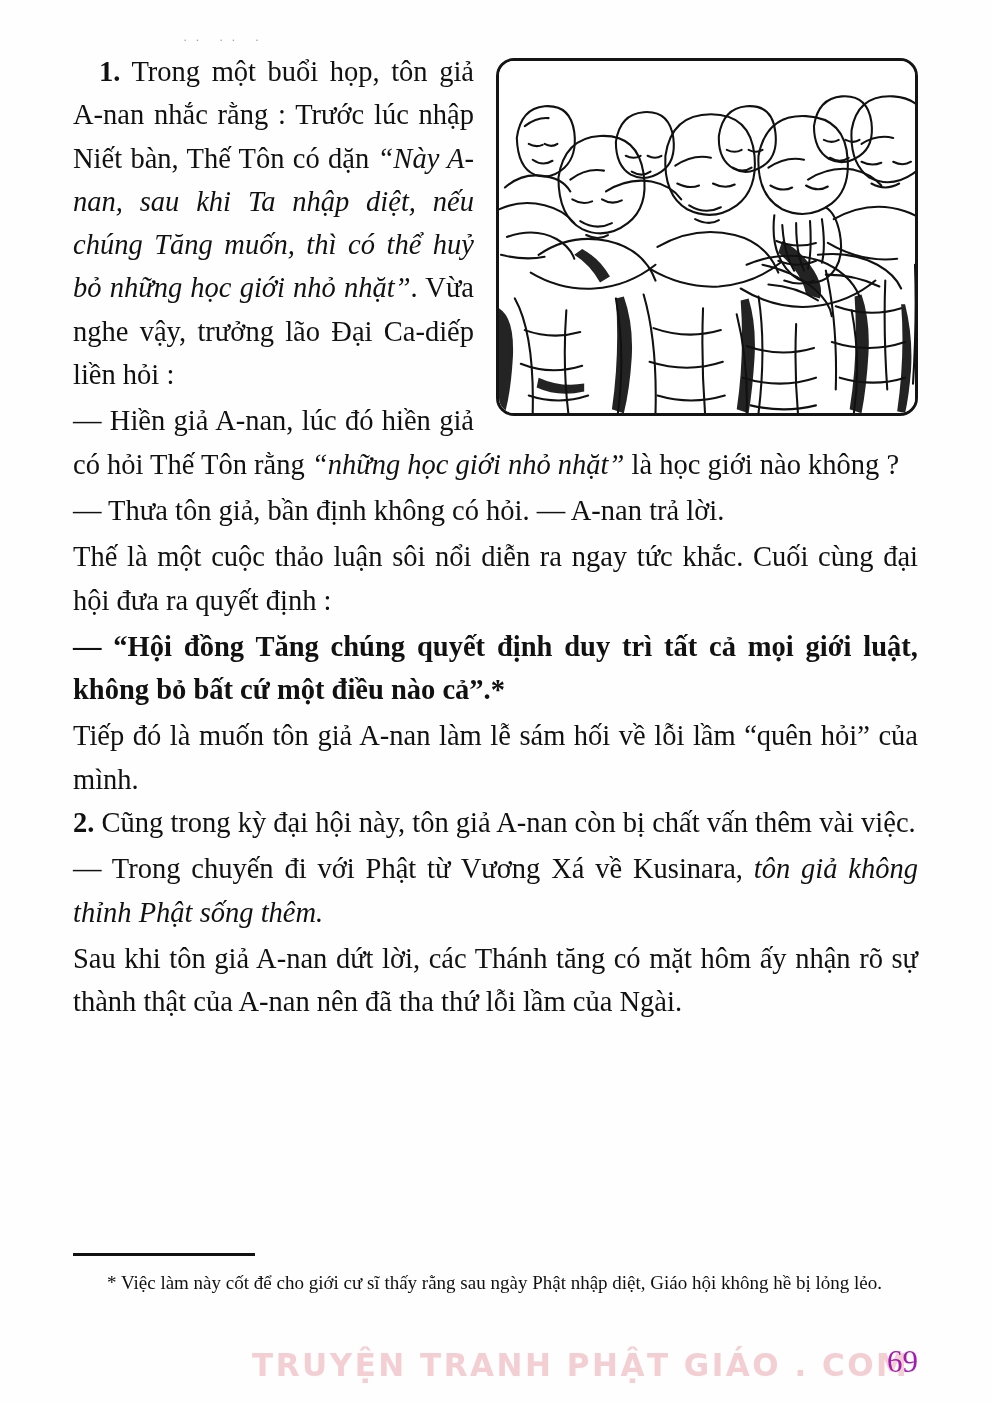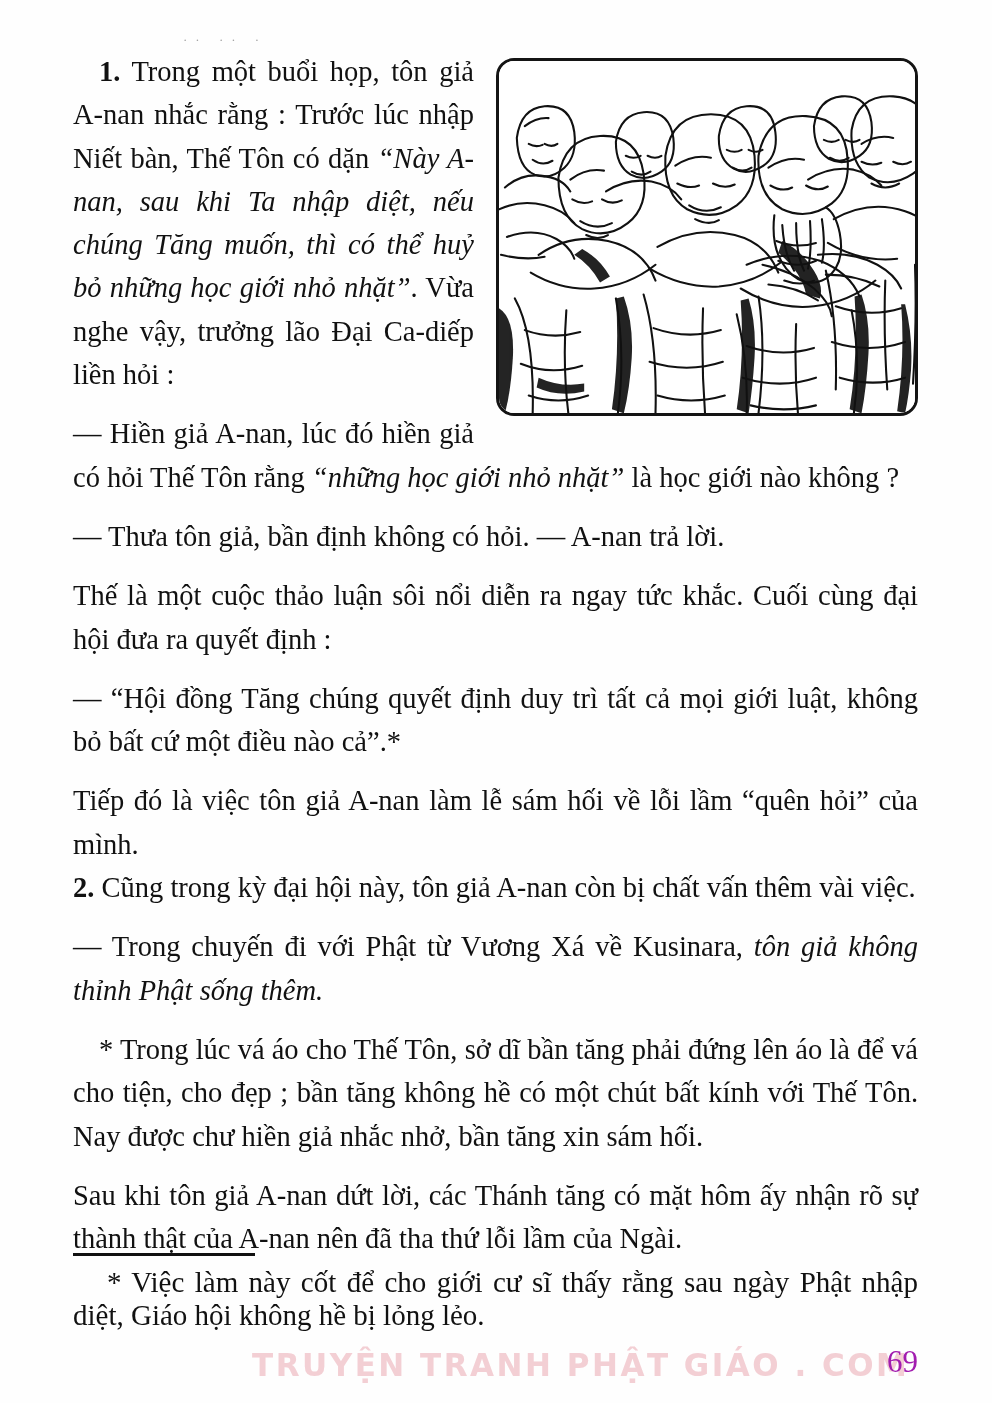--- a/index.html
+++ b/index.html
@@ -27,26 +27,26 @@
 
   .para {
     font-size: 28.5px;
     line-height: 43.3px;
     text-align: justify;
     text-justify: inter-word;
     margin: 0;
     hyphens: none;
   }
   .para.gap-before { }
-  .para.tight { margin-top: 16px; }
+  .para.tight { margin-top: 3px; }
 
   .indent { display: inline-block; width: 26px; }
   .num { font-weight: bold; }
   .it { font-style: italic; }
-  .bd { font-weight: normal; }
+  .bd { font-weight: bold; }
   .star { font-style: normal; }
 
   
   .figure {
     float: right;
     width: 422px;
     height: 358px;
     margin: 8px 0 6px 22px;
     shape-margin: 6px;
   }
@@ -82,21 +82,21 @@
     top: 1253px;
     width: 845px;
   }
   .footnote-rule {
     width: 182px;
     height: 0;
     border-top: 3px solid #111;
     margin: 0 0 10px 0;
   }
   .footnote {
-    font-size: 29px;
+    font-size: 19px;
     line-height: 33px;
     text-align: justify;
     margin: 0;
   }
   .footnote .fn-indent { display: inline-block; width: 34px; }
 
   
   .watermark {
     position: absolute;
     left: 252px;
@@ -215,29 +215,28 @@
     <p class="para"><span class="indent"></span><span class="num">1.</span><span> Trong một buổi họp, tôn giả A-nan nhắc rằng : Trước lúc nhập Niết bàn, Thế Tôn có dặn </span><span class="it">“Này A-nan, sau khi Ta nhập diệt, nếu chúng Tăng muốn, thì có thể huỷ bỏ những học giới nhỏ nhặt”</span><span>. Vừa nghe vậy, trưởng lão Đại Ca-diếp liền hỏi :</span></p>
 
     <p class="para tight"><span>— Hiền giả A-nan, lúc đó hiền giả có hỏi Thế Tôn rằng </span><span class="it">“những học giới nhỏ nhặt”</span><span> là học giới nào không ?</span></p>
 
     <p class="para tight">— Thưa tôn giả, bần định không có hỏi. — A-nan trả lời.</p>
 
     <p class="para tight">Thế là một cuộc thảo luận sôi nổi diễn ra ngay tức khắc. Cuối cùng đại hội đưa ra quyết định :</p>
 
     <p class="para tight bd">— “Hội đồng Tăng chúng quyết định duy trì tất cả mọi giới luật, không bỏ bất cứ một điều nào cả”.*</p>
 
-    <p class="para tight">Tiếp đó là việc tôn giả A-nan làm lễ sám hối về lỗi lầm “quên hỏi” của mình.</p>
+    <p class="para tight">Tiếp đó là muốn tôn giả A-nan làm lễ sám hối về lỗi lầm “quên hỏi” của mình.</p>
 
     <p class="para gap-before"><span class="num">2.</span><span> Cũng trong kỳ đại hội này, tôn giả A-nan còn bị chất vấn thêm vài việc.</span></p>
 
 
     <p class="para tight"><span>— Trong chuyến đi với Phật từ Vương Xá về Kusinara, </span><span class="it">tôn giả không thỉnh Phật sống thêm.</span></p>
 
 
-    <p class="para tight"><span class="indent"></span><span class="star">*</span><span> Trong lúc vá áo cho Thế Tôn, sở dĩ bần tăng phải đứng lên áo là để vá cho tiện, cho đẹp ; bần tăng không hề có một chút bất kính với Thế Tôn. Nay được chư hiền giả nhắc nhở, bần tăng xin sám hối.</span></p>
 
 
     <p class="para tight">Sau khi tôn giả A-nan dứt lời, các Thánh tăng có mặt hôm ấy nhận rõ sự thành thật của A-nan nên đã tha thứ lỗi lầm của Ngài.</p>
 
   </div>
 
   <div class="footnote-wrap">
     <div class="footnote-rule"></div>
     <p class="footnote"><span class="fn-indent"></span><span>*</span><span> Việc làm này cốt để cho giới cư sĩ thấy rằng sau ngày Phật nhập diệt, Giáo hội không hề bị lỏng lẻo.</span></p>
   </div>

